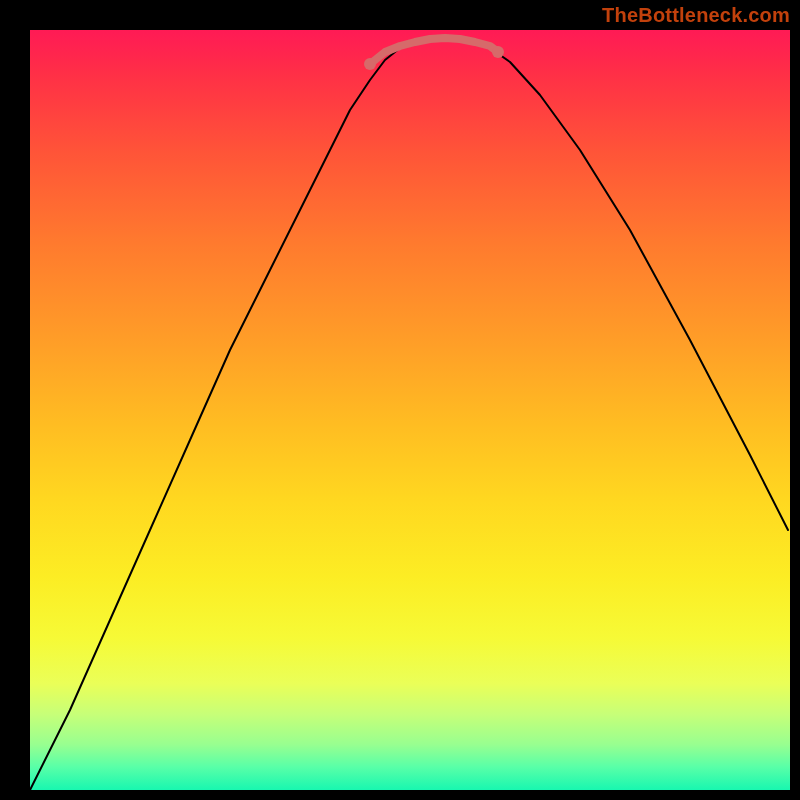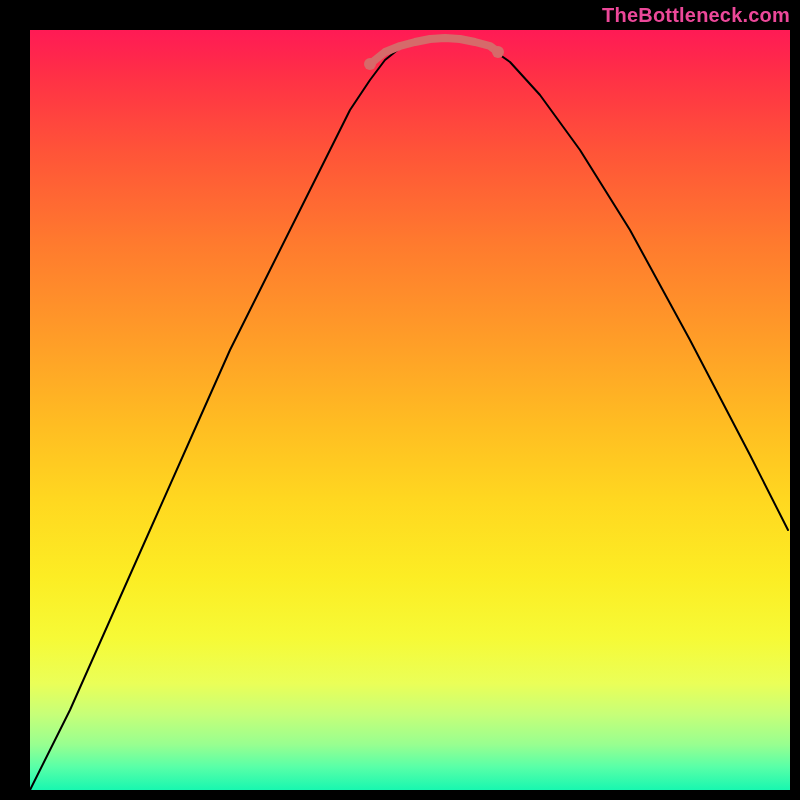--- a/index.html
+++ b/index.html
@@ -8,21 +8,21 @@
     width: 800px;
     height: 800px;
     background: #000;
     font-family: Arial, Helvetica, sans-serif;
     position: relative;
   }
   .watermark {
     position: absolute;
     top: 4px;
     right: 10px;
-    color: #ec4899;
+    color: #c2410c;
     font-size: 20px;
     font-weight: bold;
     z-index: 10;
     letter-spacing: 0.2px;
   }
   .frame {
     position: absolute;
     top: 30px;
     left: 30px;
     width: 760px;

